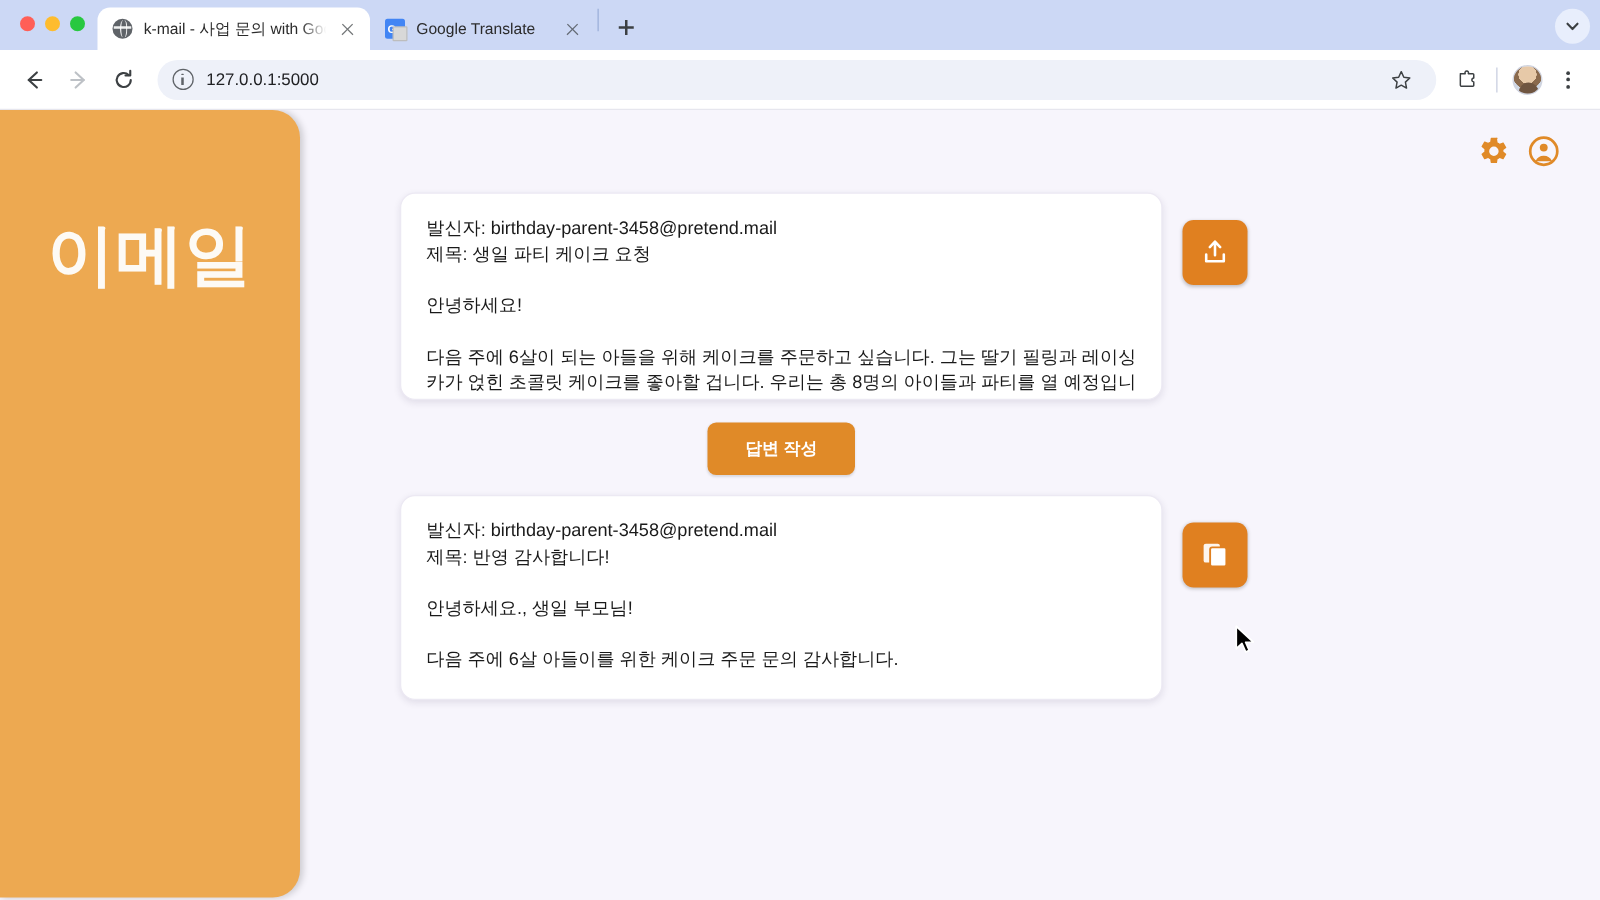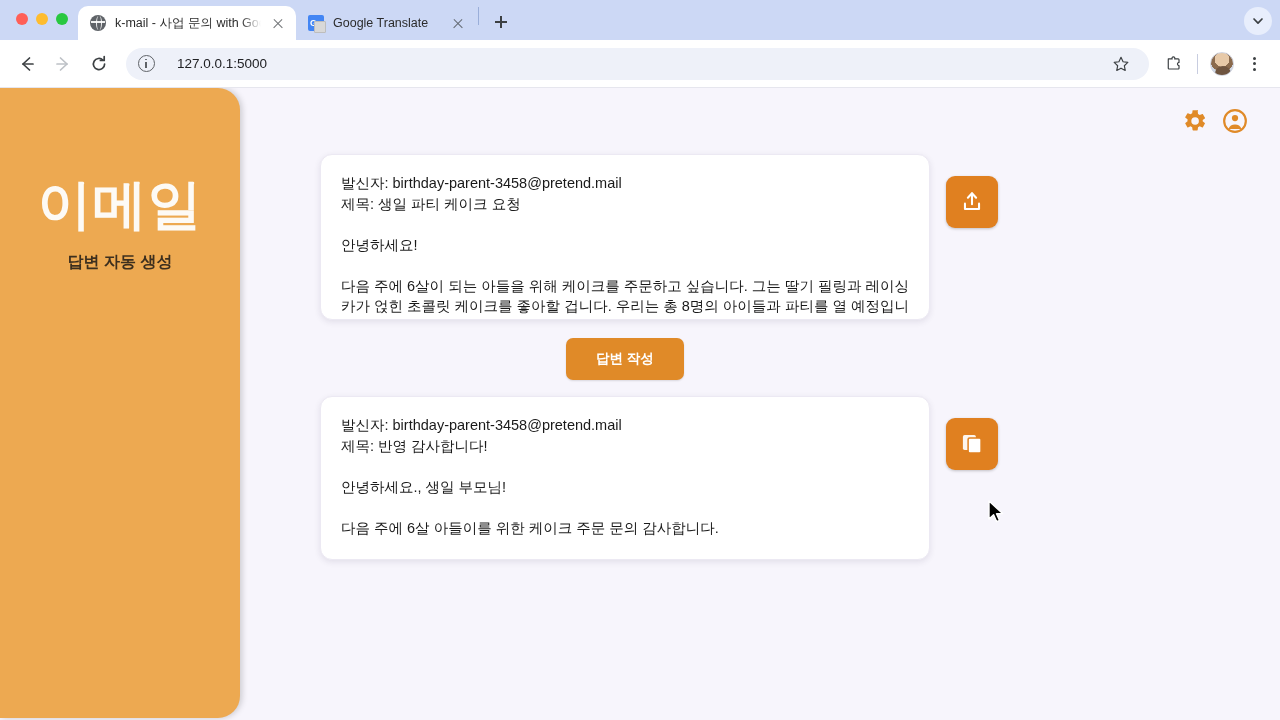--- a/index.html
+++ b/index.html
@@ -184,21 +184,21 @@
 
   .omnibox {
     flex: 1;
     height: 32px;
     background: #eef1f9;
     border-radius: 16px;
     display: flex;
     align-items: center;
     padding: 0 12px;
     margin: 0 8px 0 8px;
-    gap: 22px;
+    gap: 10px;
     min-width: 0;
   }
   .info-icon {
     width: 17px; height: 17px;
     border: 1.4px solid #5f6368;
     border-radius: 50%;
     position: relative;
     flex: 0 0 17px;
   }
   .info-icon::before {
@@ -467,21 +467,20 @@
           <span></span>
           <span></span>
         </span>
     </span>
   </div>
 
   <div class="viewport">
 
     <div class="sidebar">
       <div class="brand">이메일</div>
-      <div class="brand-sub">답변 자동 생성</div>
     </div>
 
     <div class="main">
 
       <div class="topicons">
         <span class="topicon">
           <svg width="26" height="26" viewBox="0 0 24 24">
             <path fill="#e08a28" d="M19.1 12.9c.04-.3.06-.6.06-.9s-.02-.6-.07-.9l2-1.5c.18-.14.23-.4.12-.6l-1.9-3.3c-.12-.2-.36-.28-.57-.2l-2.35.95a7 7 0 0 0-1.56-.9l-.36-2.5A.45.45 0 0 0 14 2h-3.8c-.22 0-.42.17-.45.4l-.36 2.5c-.56.23-1.08.54-1.56.9l-2.35-.95a.45.45 0 0 0-.56.2l-1.9 3.3c-.12.2-.07.46.12.6l2 1.5c-.05.3-.08.6-.08.9s.03.6.07.9l-2 1.55c-.18.14-.23.4-.12.6l1.9 3.3c.12.2.36.28.57.2l2.35-.95c.48.37 1 .68 1.56.9l.36 2.5c.3.23.23.4.45.4H14c.22 0 .42-.17.45-.4l.36-2.5c.56-.23 1.08-.54 1.56-.9l2.35.95c.2.08.45 0 .56-.2l1.9-3.3c.12-.2.07-.46-.12-.6l-2-1.55zM12.1 15.5a3.5 3.5 0 1 1 0-7 3.5 3.5 0 0 1 0 7z"></path>
           </svg>
         </span>

